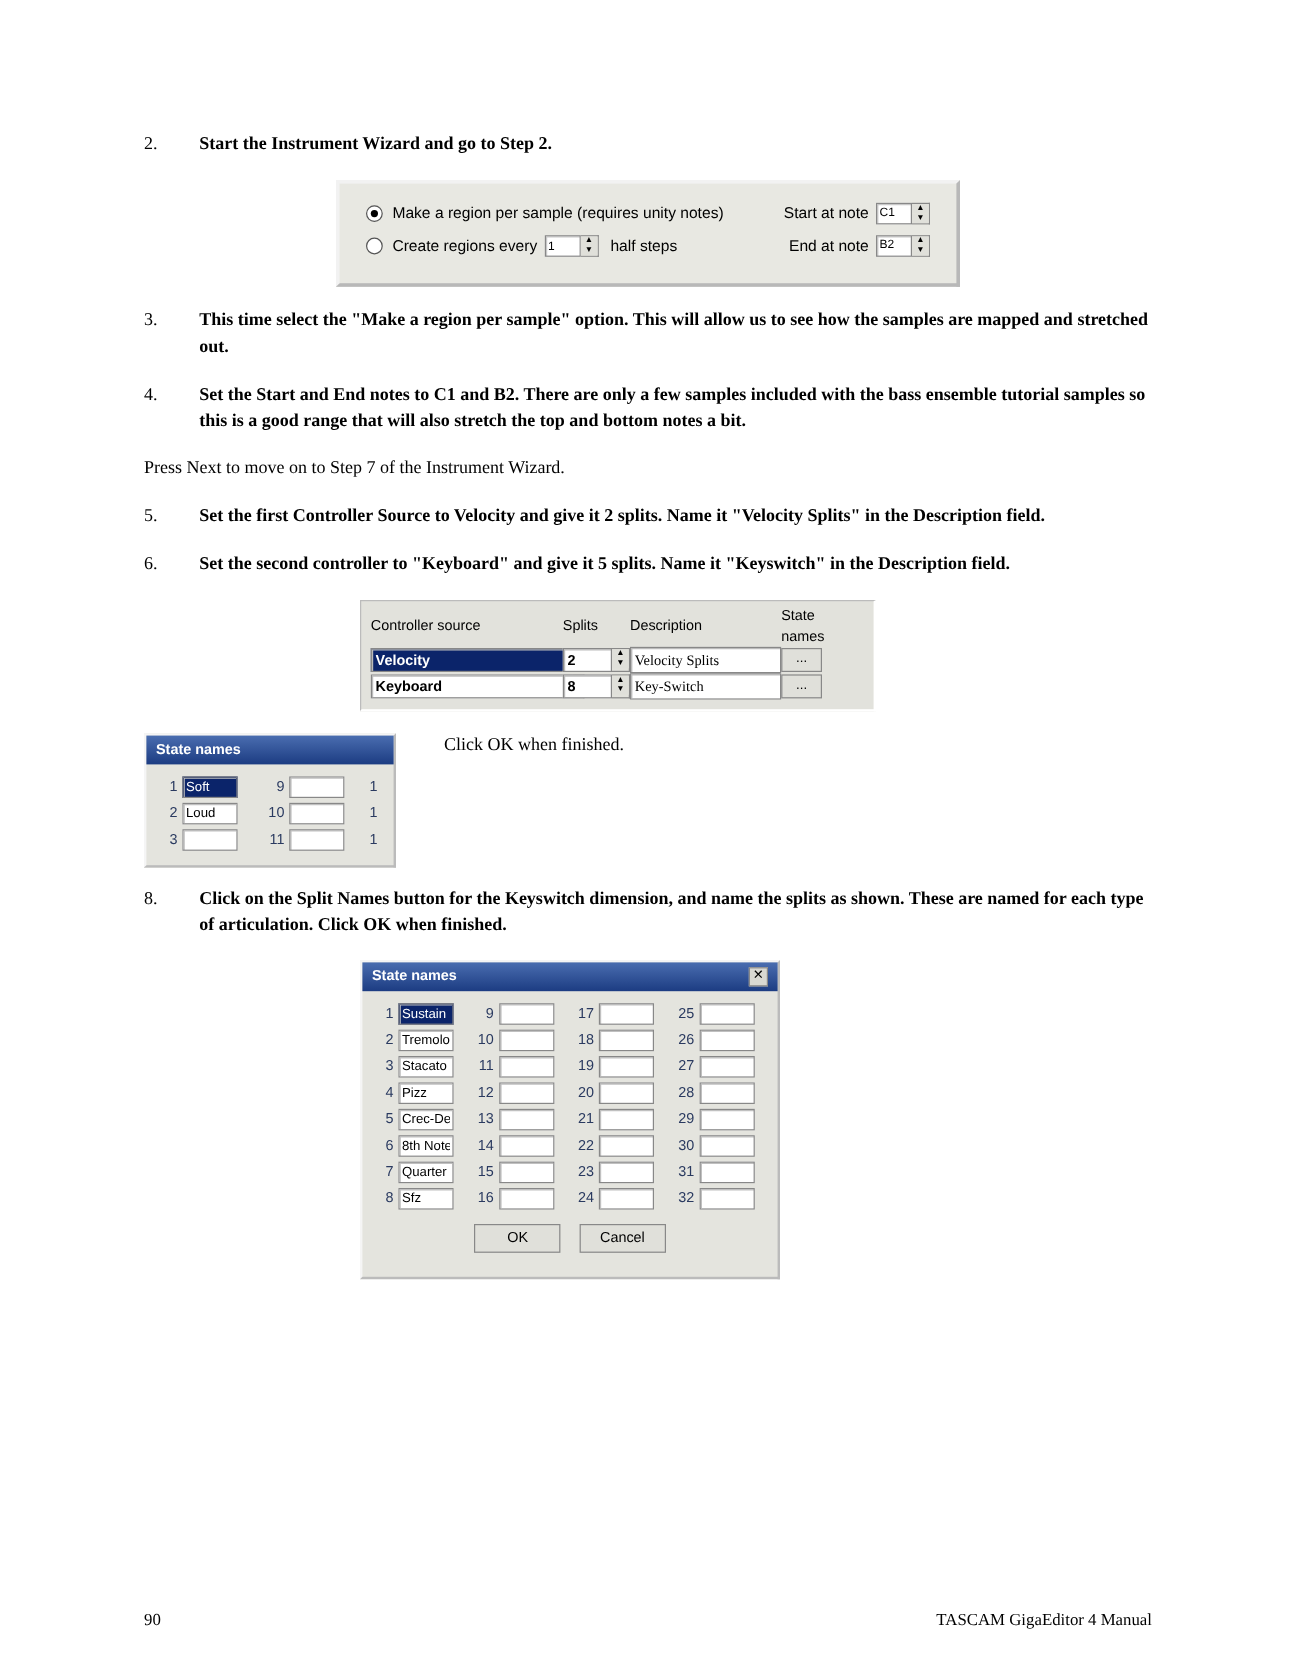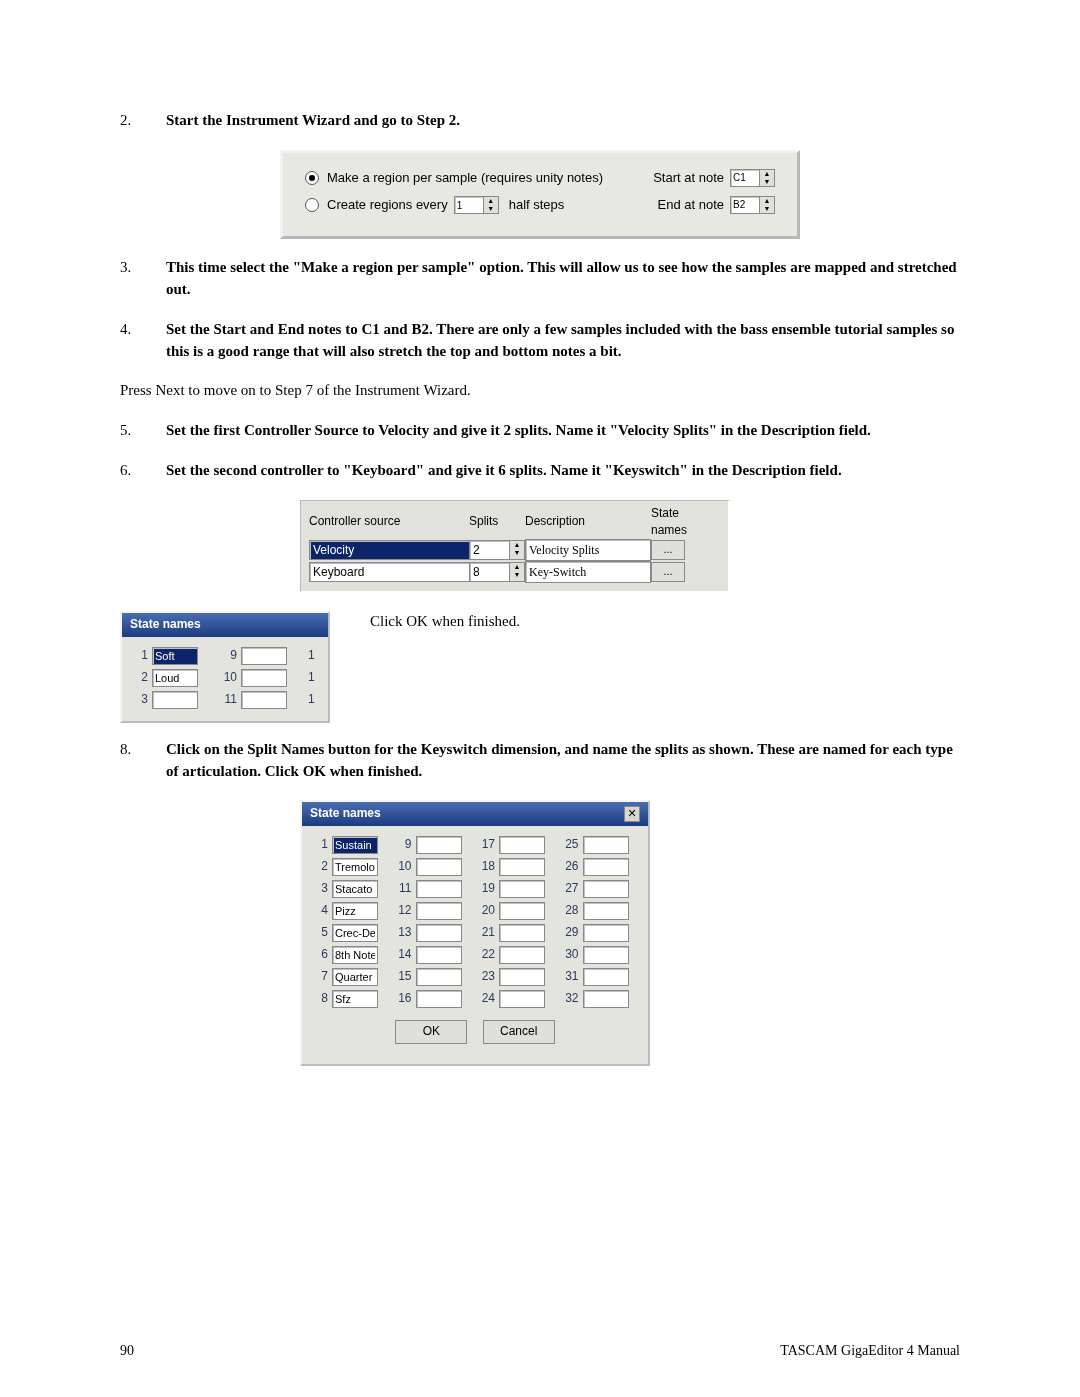--- a/index.html
+++ b/index.html
@@ -130,20 +130,21 @@
   }
   .combo input {
     flex: 1;
     border: 1px solid #888;
     box-shadow: inset 1px 1px 0 #bbb;
     font-family: Tahoma, Arial, sans-serif;
     font-size: 12px;
     padding: 0 3px;
     background: #fff;
     box-sizing: border-box;
+    font-weight: bold;
   }
   .combo input.sel { background:#0b246a; color:#fff; }
   .combo .drop {
     width: 16px;
     border: 1px solid #888;
     border-left: none;
     background: #e0e0da;
     text-align: center;
     font-size: 9px;
     line-height: 18px;
@@ -312,21 +313,21 @@
 
   <p class="plain-para">Press Next to move on to Step 7 of the Instrument Wizard.</p>
 
   <ol class="main-list">
     <li>
       <span class="num">5.</span>
       <span class="txt">Set the first Controller Source to Velocity and give it 2 splits. Name it "Velocity Splits" in the Description field.</span>
     </li>
     <li>
       <span class="num">6.</span>
-      <span class="txt">Set the second controller to "Keyboard" and give it 6 splits. Name it "Keyswitch" in the Description field.</span>
+      <span class="txt">Set the second controller to "Keyboard" and give it 5 splits. Name it "Keyswitch" in the Description field.</span>
     </li>
   </ol>
 
   <div class="panel panel2 indent-panel">
     <div class="p2-head">
       <span>Controller source</span>
       <span>Splits</span>
       <span>Description</span>
       <span>State names</span>
     </div>

